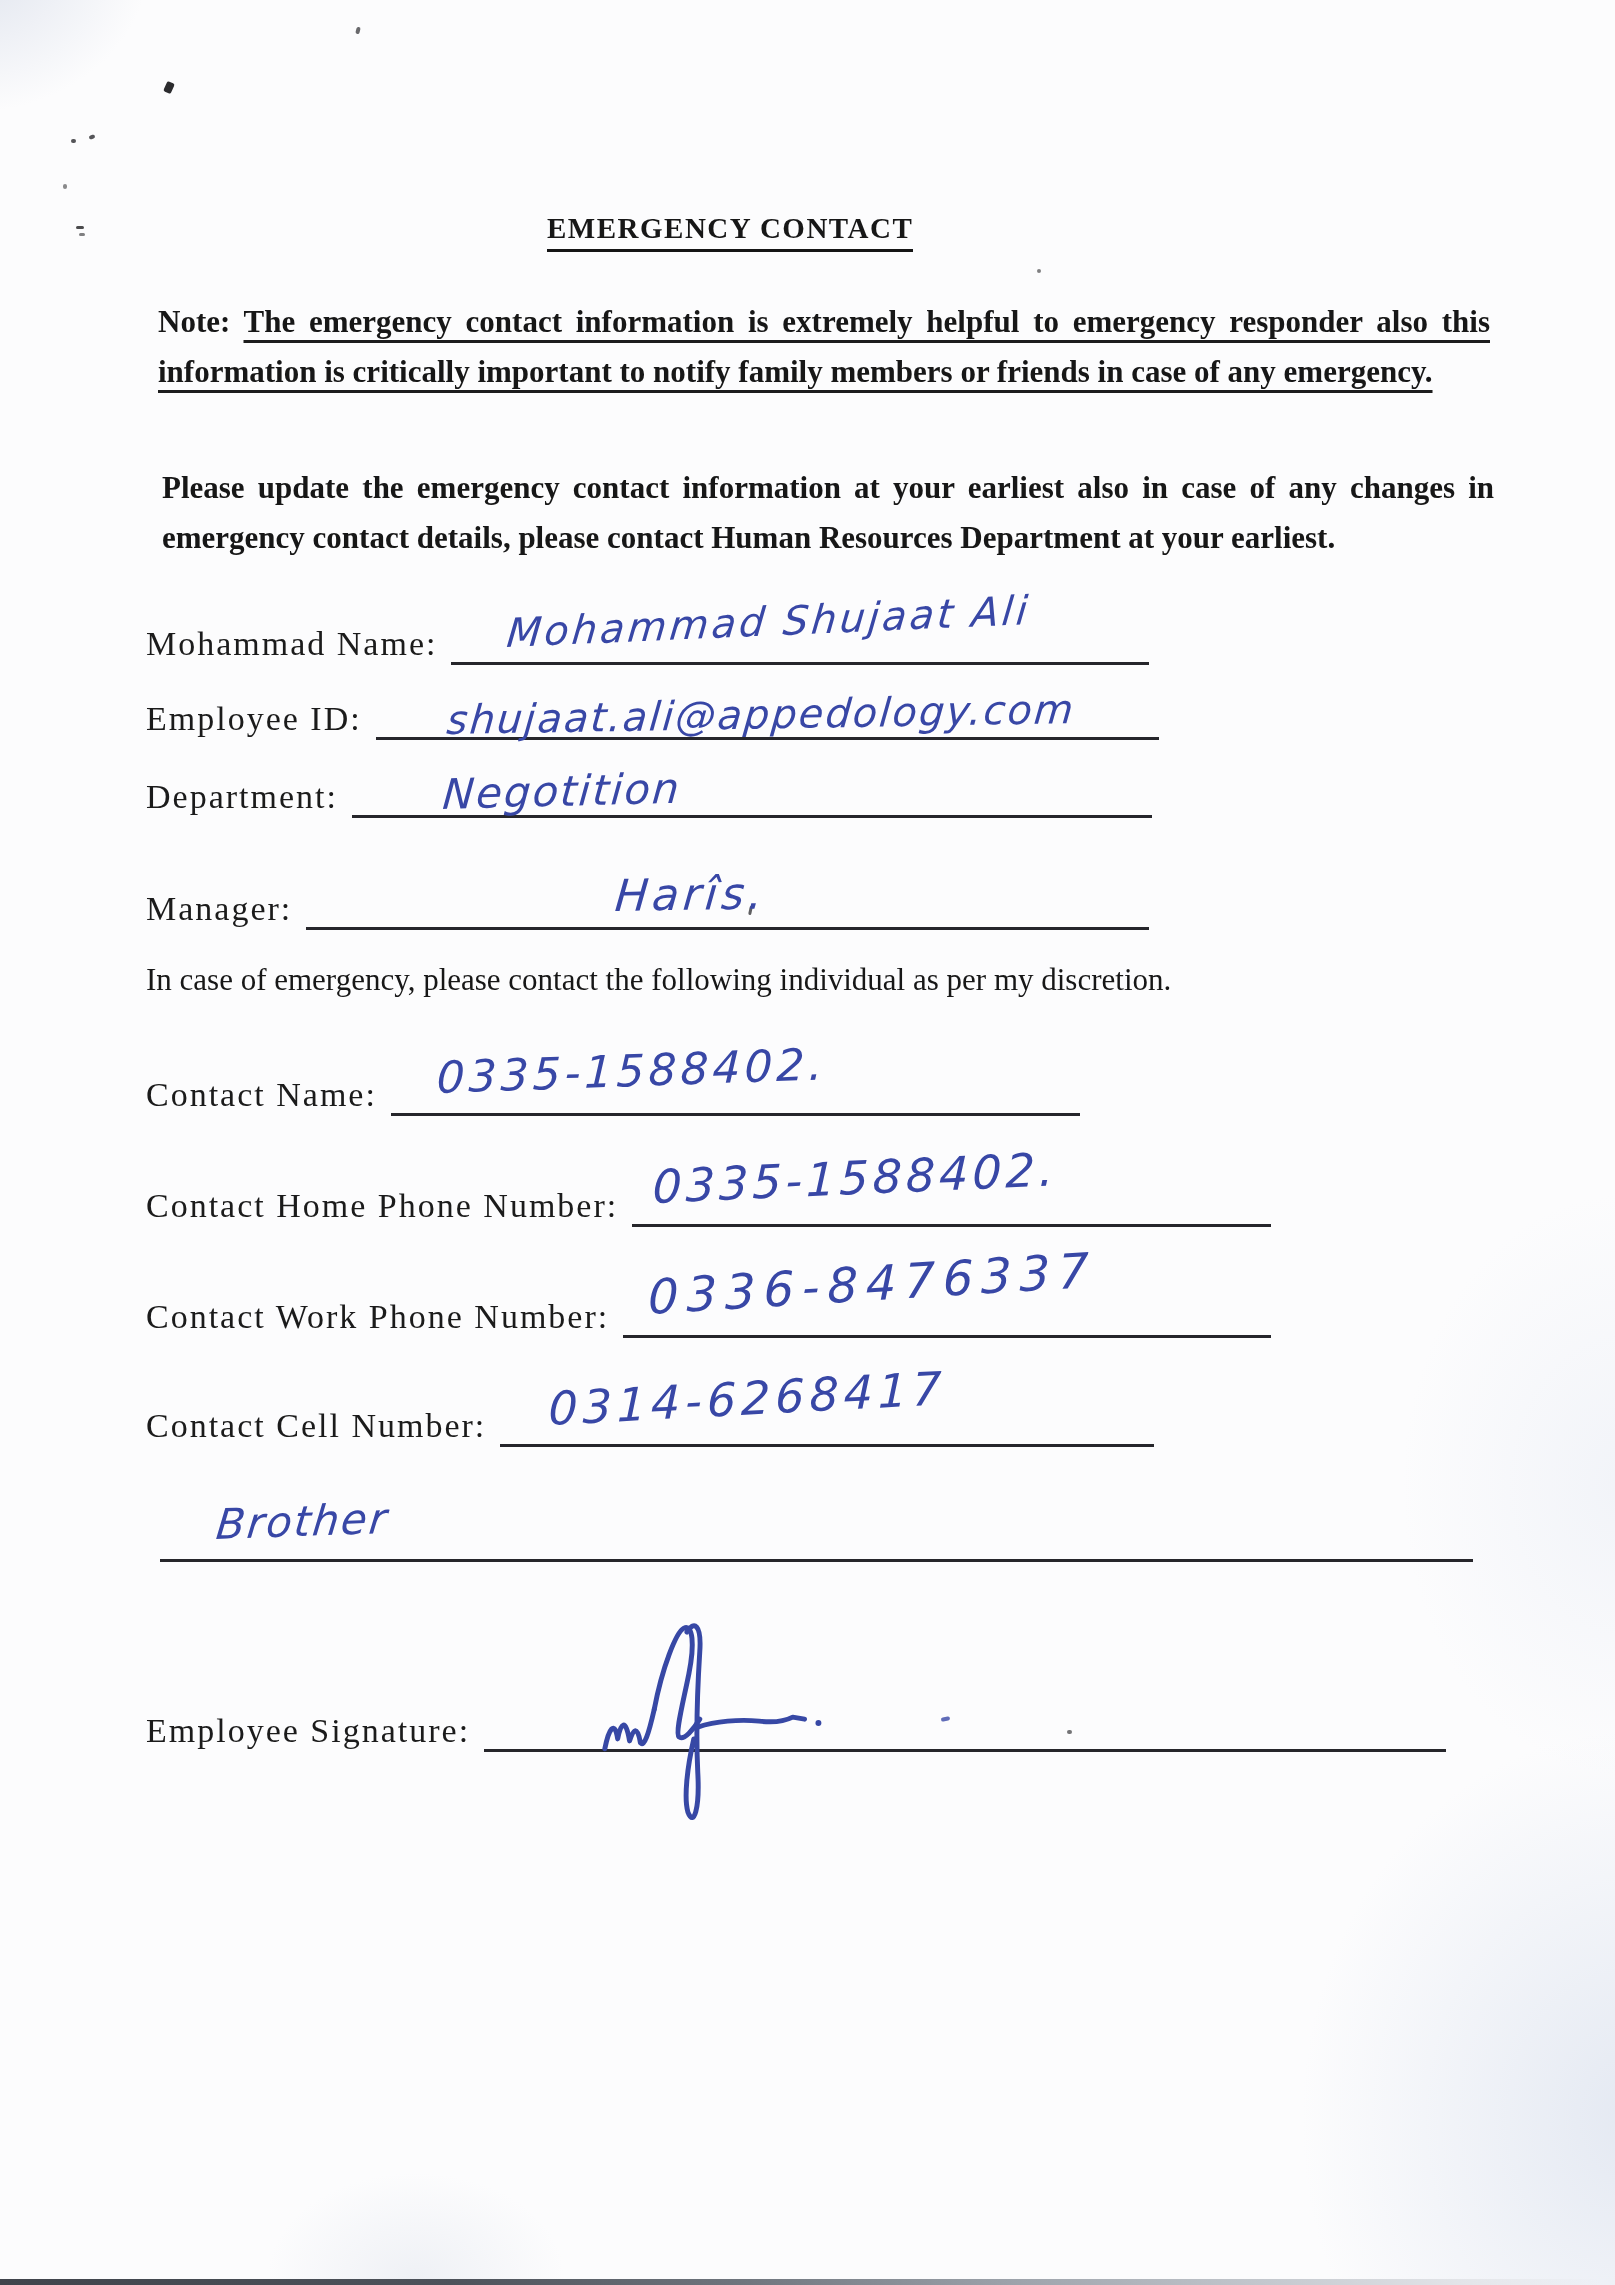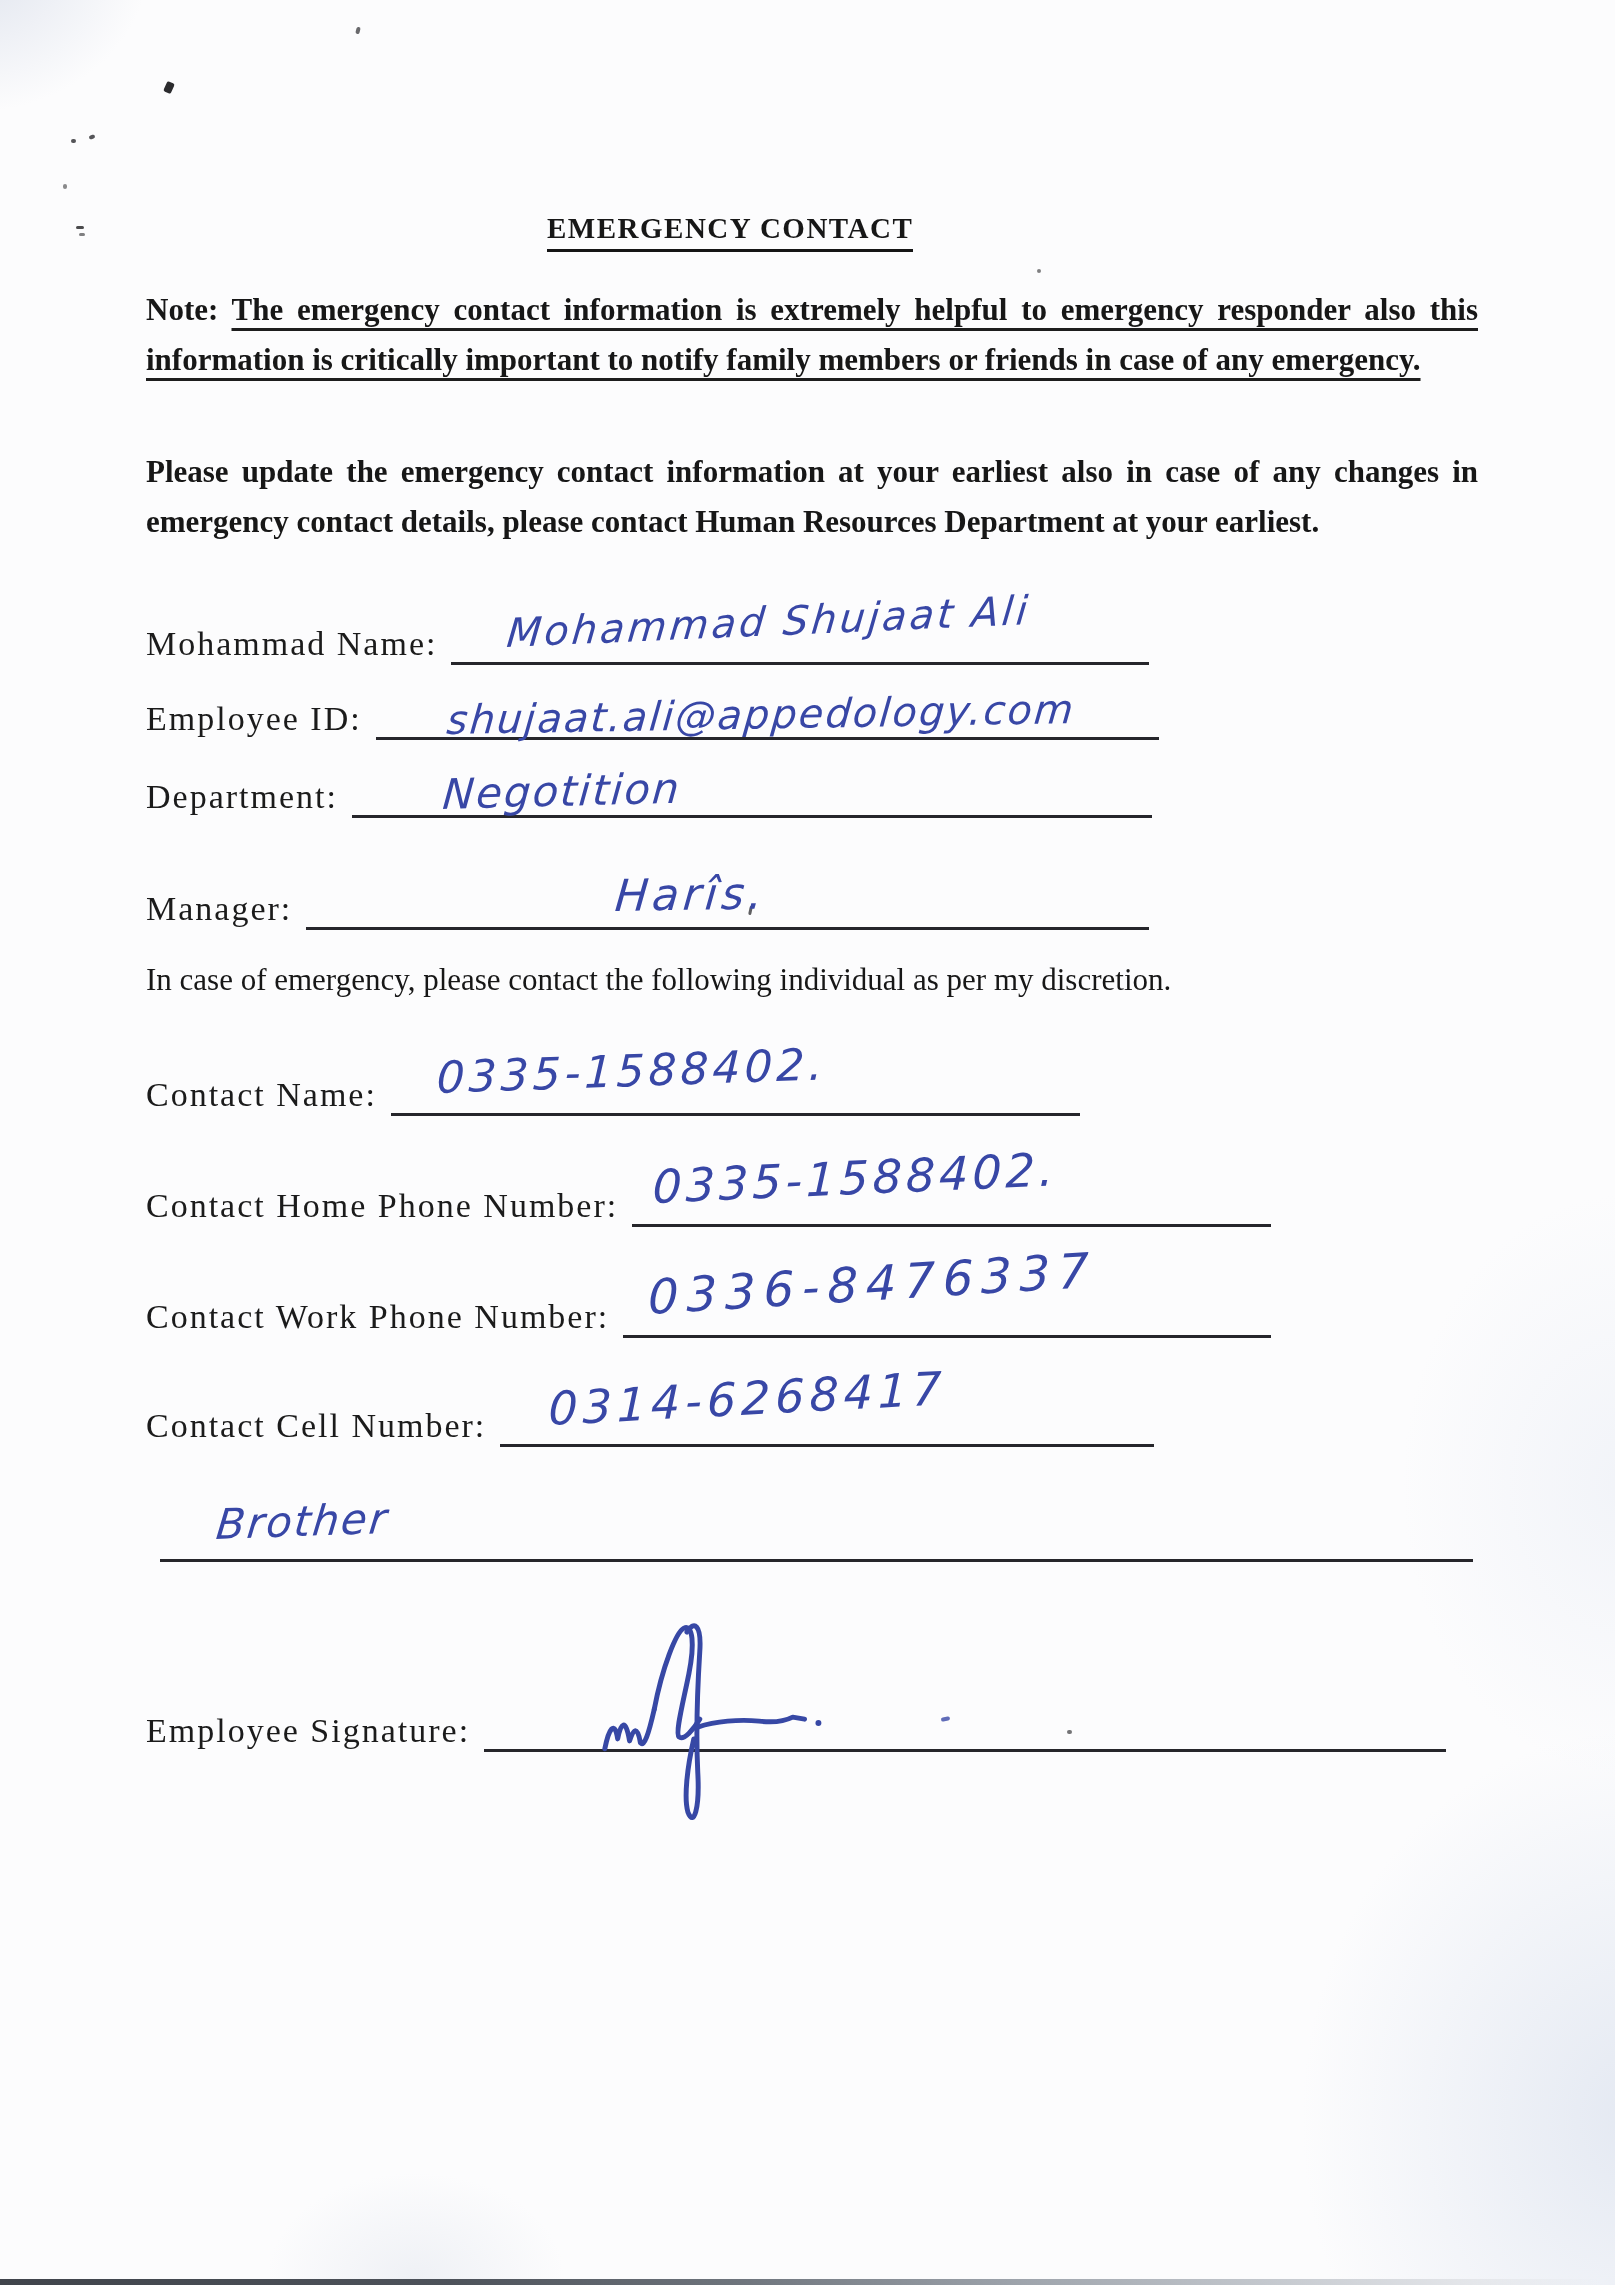--- a/index.html
+++ b/index.html
@@ -78,23 +78,23 @@
   <div class="speck" style="left:76px;top:226px;width:8px;height:3px;opacity:.85;"></div>
   <div class="speck" style="left:79px;top:233px;width:6px;height:3px;opacity:.6;"></div>
   <div class="speck" style="left:356px;top:27px;width:4px;height:7px;transform:rotate(15deg);opacity:.7;"></div>
   <div class="speck" style="left:1037px;top:269px;width:4px;height:4px;opacity:.6;"></div>
   <div class="speck" style="left:749px;top:906px;width:3px;height:9px;transform:rotate(12deg);opacity:.75;"></div>
   <div class="speck" style="left:941px;top:1717px;width:9px;height:4px;transform:rotate(-12deg);background:#3847a6;opacity:.8;"></div>
   <div class="speck" style="left:1067px;top:1730px;width:5px;height:4px;opacity:.65;"></div>
 
   <div class="title">EMERGENCY CONTACT</div>
 
-  <p class="para note" style="margin:0;"><span>Note: </span><span class="note-under">The emergency contact information is extremely helpful to emergency responder also this information is critically important to notify family members or friends in case of any emergency.</span></p>
+  <p class="para note" style="margin:12px;"><span>Note: </span><span class="note-under">The emergency contact information is extremely helpful to emergency responder also this information is critically important to notify family members or friends in case of any emergency.</span></p>
 
-  <p class="para update" style="margin:0;">Please update the emergency contact information at your earliest also in case of any changes in emergency contact details, please contact Human Resources Department at your earliest.</p>
+  <p class="para update" style="margin:16px;">Please update the emergency contact information at your earliest also in case of any changes in emergency contact details, please contact Human Resources Department at your earliest.</p>
 
   <div class="row" style="top:602px;width:1003px;">
     <span class="row-label">Mohammad Name:</span>
     <span class="fill-line">
       <span class="ink" style="left:54px;bottom:6px;font-size:40px;letter-spacing:3px;transform:rotate(-2.5deg) skewX(-8deg);">Mohammad Shujaat Ali</span>
     </span>
   </div>
 
   <div class="row" style="top:677px;width:1013px;">
     <span class="row-label">Employee ID:</span>

